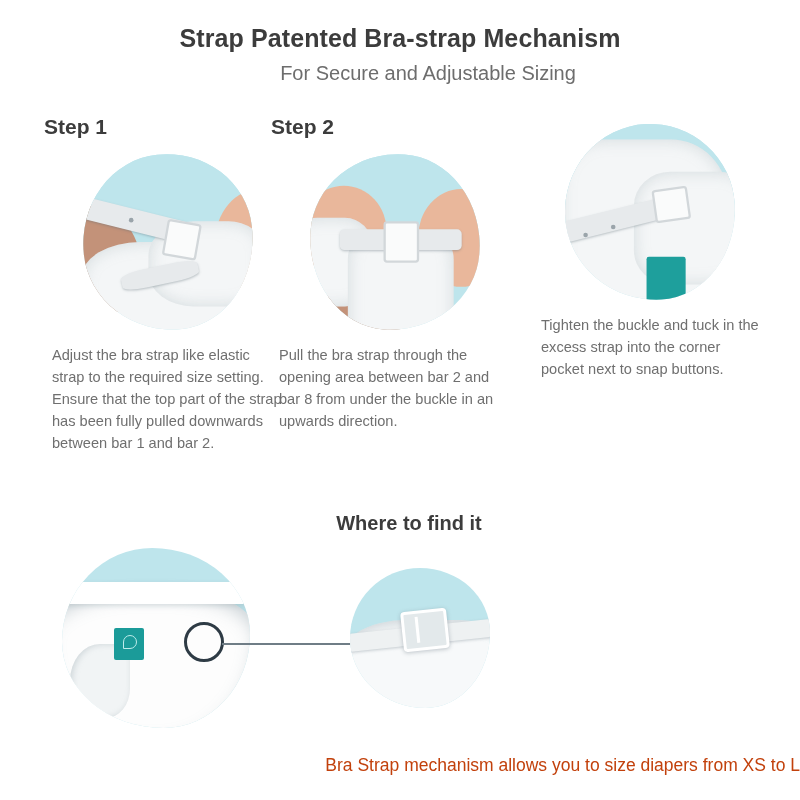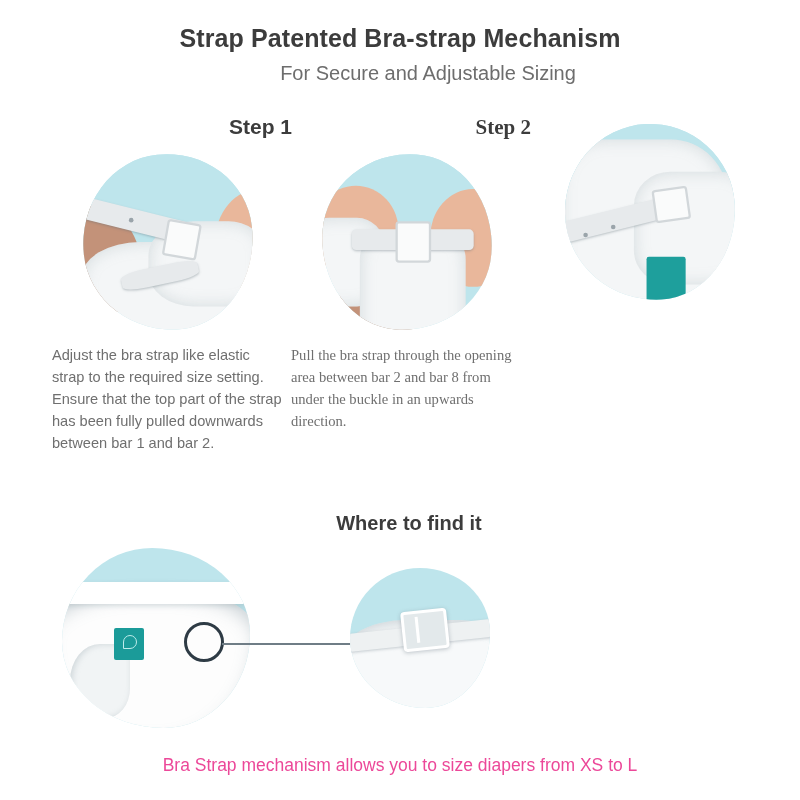--- a/index.html
+++ b/index.html
@@ -23,25 +23,25 @@
   .subtitle{
     position:absolute;left:0;top:62px;width:800px;
     text-align:center;
     font-size:20px;font-weight:400;color:#6d6d6d;margin-left:28px;
   }
 
   
   .steps{position:absolute;left:0;top:112px;width:800px;height:380px;}
   .step{position:absolute;top:0;width:248px;}
   .step.s1{left:44px;}
-  .step.s2{left:283px;font-family:Liberation Serif, serif;}
+  .step.s2{left:271px;}
   .step.s3{left:526px;}
 
   .step-title{
-    text-align:right;
+    text-align:left;
     font-size:21px;font-weight:700;color:#3c3c3c;
     height:30px;line-height:30px;
   }
 
   
   .photo-wrap{
     position:relative;width:170px;height:176px;margin:12px auto 0 auto;
   }
   .blob{
     position:absolute;inset:0;
@@ -158,22 +158,22 @@
     transform:rotate(-6deg);
     box-shadow:0 1px 4px rgba(110,125,135,.45);
   }
   .zoom-buckle::after{
     content:"";position:absolute;left:11px;top:3px;width:2.5px;height:26px;
     background:#ffffff;
   }
 
   
   .footer{
-    position:absolute;left:0;top:755px;width:800px;text-align:center;
-    font-size:17.5px;color:#ec4899;
+    position:absolute;left:0;top:755px;width:800px;text-align:right;
+    font-size:17.5px;color:#c2410c;
   }
 </style>
 </head>
 <body>
 
 <div class="page">
 
   <div class="title">Strap Patented Bra-strap Mechanism</div>
   <div class="subtitle">For Secure and Adjustable Sizing</div>
 
@@ -226,20 +226,21 @@
             <div class="cloth" style="left:4%;top:14%;width:86%;height:86%;border-radius:26% 34% 30% 30%;"></div>
             <div class="cloth" style="left:42%;top:30%;width:62%;height:56%;border-radius:30% 30% 40% 30%;"></div>
             <div class="teal-tag" style="left:48%;top:72%;width:20%;height:26%;"></div>
             <div class="strap" style="left:-4%;top:50%;width:62%;height:10%;transform:rotate(-14deg);"></div>
             <div class="buckle-pc" style="left:52%;top:38%;width:16%;height:14%;transform:rotate(-8deg);"></div>
             <div class="snap" style="left:16%;top:60%;"></div>
             <div class="snap" style="left:30%;top:56%;"></div>
           </div>
         </div>
       </div>
+      <div class="step-text">Tighten the buckle and tuck in the excess strap into the corner pocket next to snap buttons.</div>
     </div>
 
   </div>
 
   <div class="wtfi-title">Where to find it</div>
 
   <div class="find-area">
 
     <div class="big-blob">
       <div class="diaper"></div>

